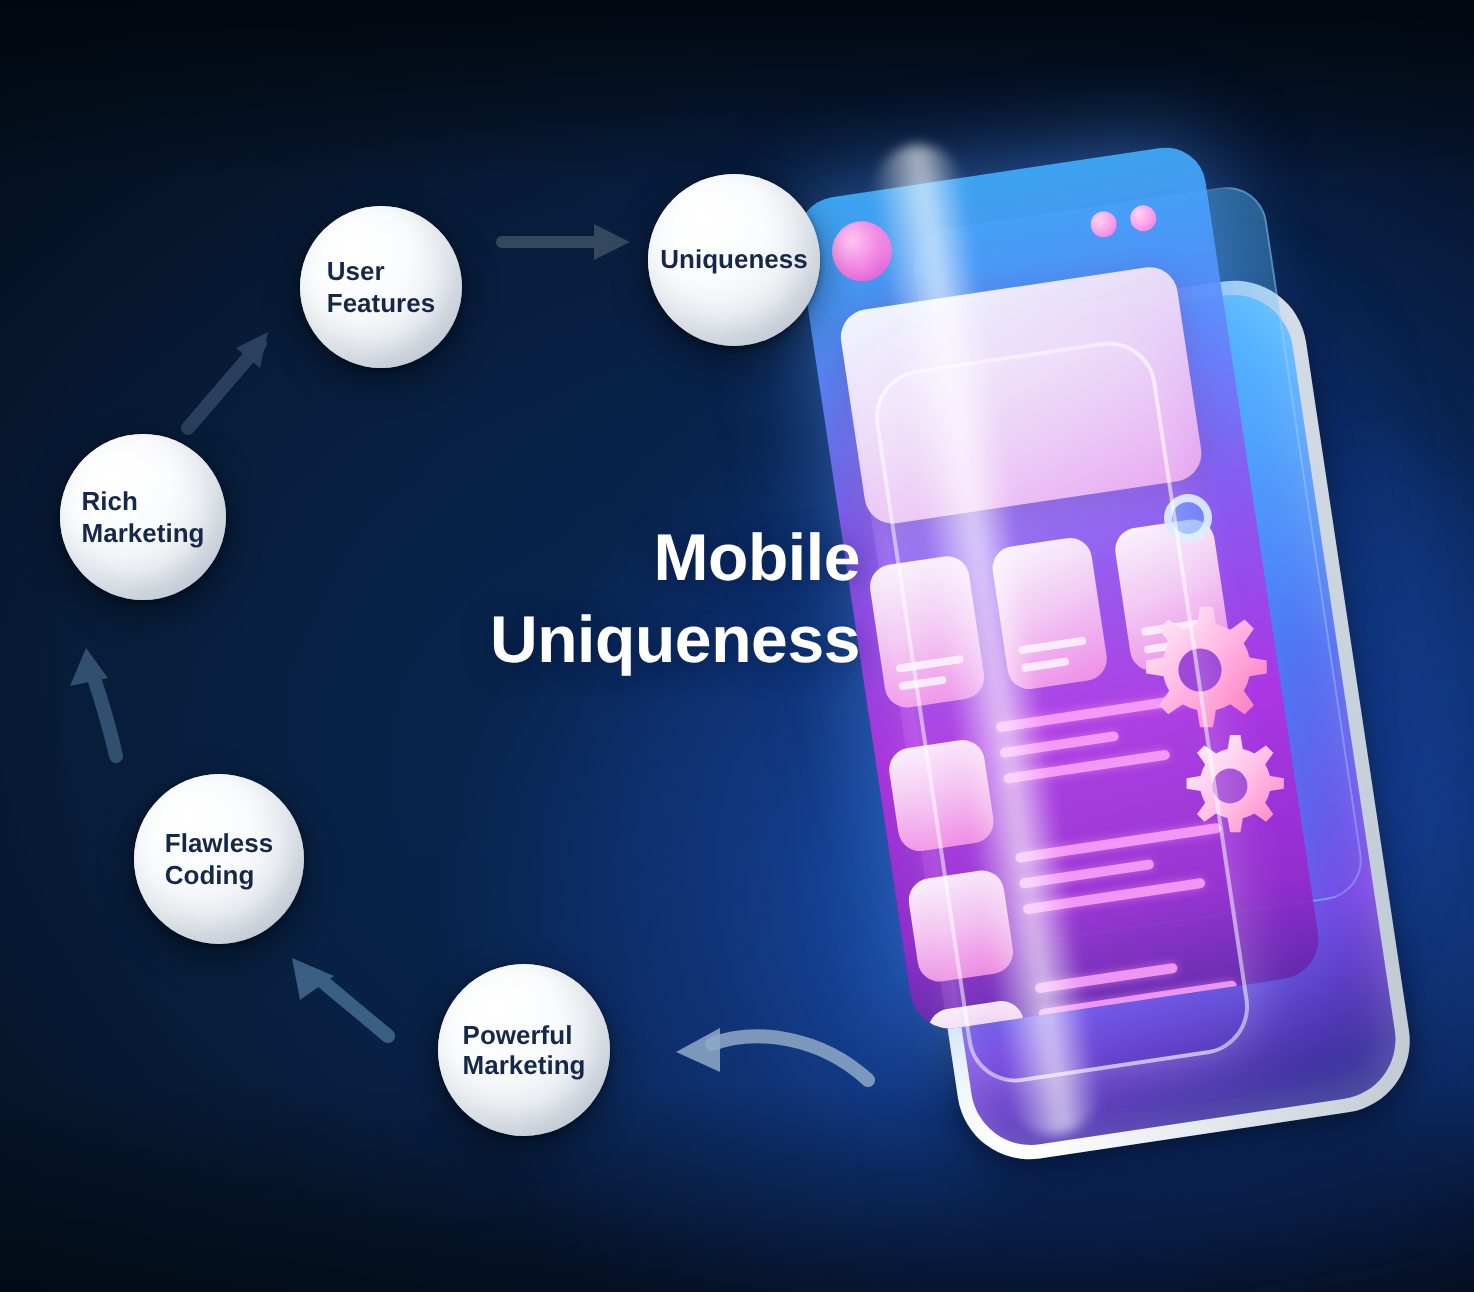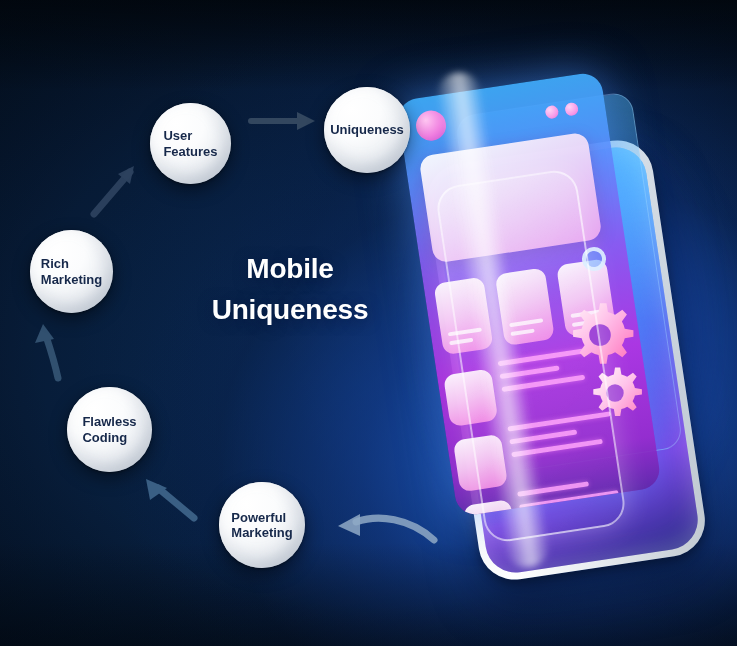--- a/index.html
+++ b/index.html
@@ -21,23 +21,23 @@
   #vignette{
     position:absolute; inset:0; pointer-events:none;
     background:
       radial-gradient(ellipse 820px 640px at 52% 52%, rgba(0,0,0,0) 42%, rgba(1,6,12,0.55) 82%, rgba(1,5,10,0.92) 100%),
       linear-gradient(to bottom, rgba(1,6,12,0.85) 0%, rgba(0,0,0,0) 14%),
       linear-gradient(to top, rgba(1,6,12,0.55) 0%, rgba(0,0,0,0) 16%);
   }
 
   
   #title{
-    position:absolute; left:150px; top:248px; width:280px;
-    text-align:center; color:#ffffff;
-    font-weight:bold; font-size:28px; line-height:41px;
+    position:absolute; left:150px; top:258px; width:280px;
+    text-align:right; color:#ffffff;
+    font-weight:bold; font-size:33px; line-height:41px;
     letter-spacing:-0.2px;
     text-shadow:0 2px 14px rgba(0,20,60,0.55);
     z-index:6;
   }
   #title .ln{ display:block; white-space:nowrap; }
 
   
   .node{
     position:absolute; border-radius:50%;
     display:flex; align-items:center; justify-content:center;
@@ -48,21 +48,21 @@
     box-shadow:
       0 6px 18px rgba(0,0,0,0.45),
       0 1px 3px rgba(0,0,0,0.4),
       inset -5px -7px 16px rgba(150,162,180,0.40),
       inset 5px 6px 14px rgba(255,255,255,0.85);
   }
   .node span{ display:block; padding:0 4px; }
 
   #n-user      { left:150px; top:103px; width:81px;  height:81px;  font-size:13px; }
   #n-unique    { left:324px; top:87px;  width:86px;  height:86px;  font-size:13px; }
-  #n-rich      { left:30px;  top:230px; width:83px;  height:83px;  font-size:13px; }
+  #n-rich      { left:30px;  top:217px; width:83px;  height:83px;  font-size:13px; }
   #n-flawless  { left:67px;  top:387px; width:85px;  height:85px;  font-size:13px; }
   #n-marketing { left:219px; top:482px; width:86px;  height:86px;  font-size:13px; }
 
   
   .arrow{ position:absolute; z-index:5; }
 
   
   #phone-wrap{
     position:absolute; left:396px; top:64px; width:341px; height:520px; z-index:4;
   }

